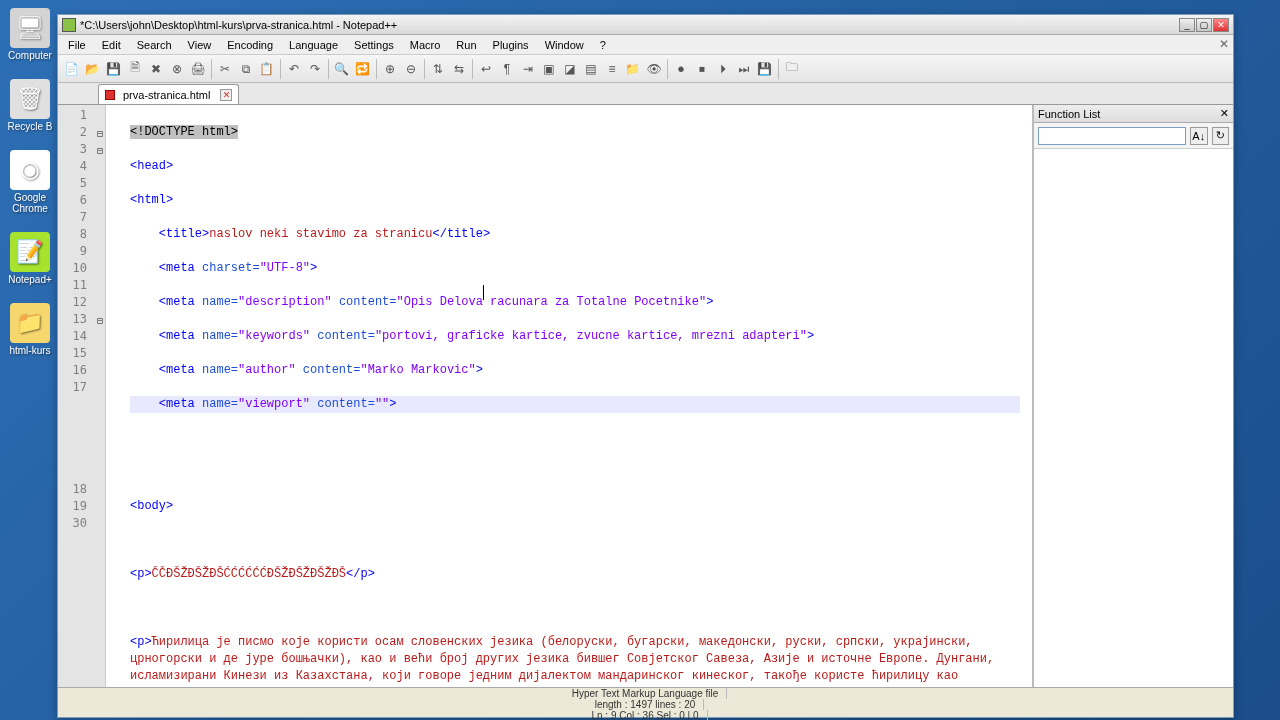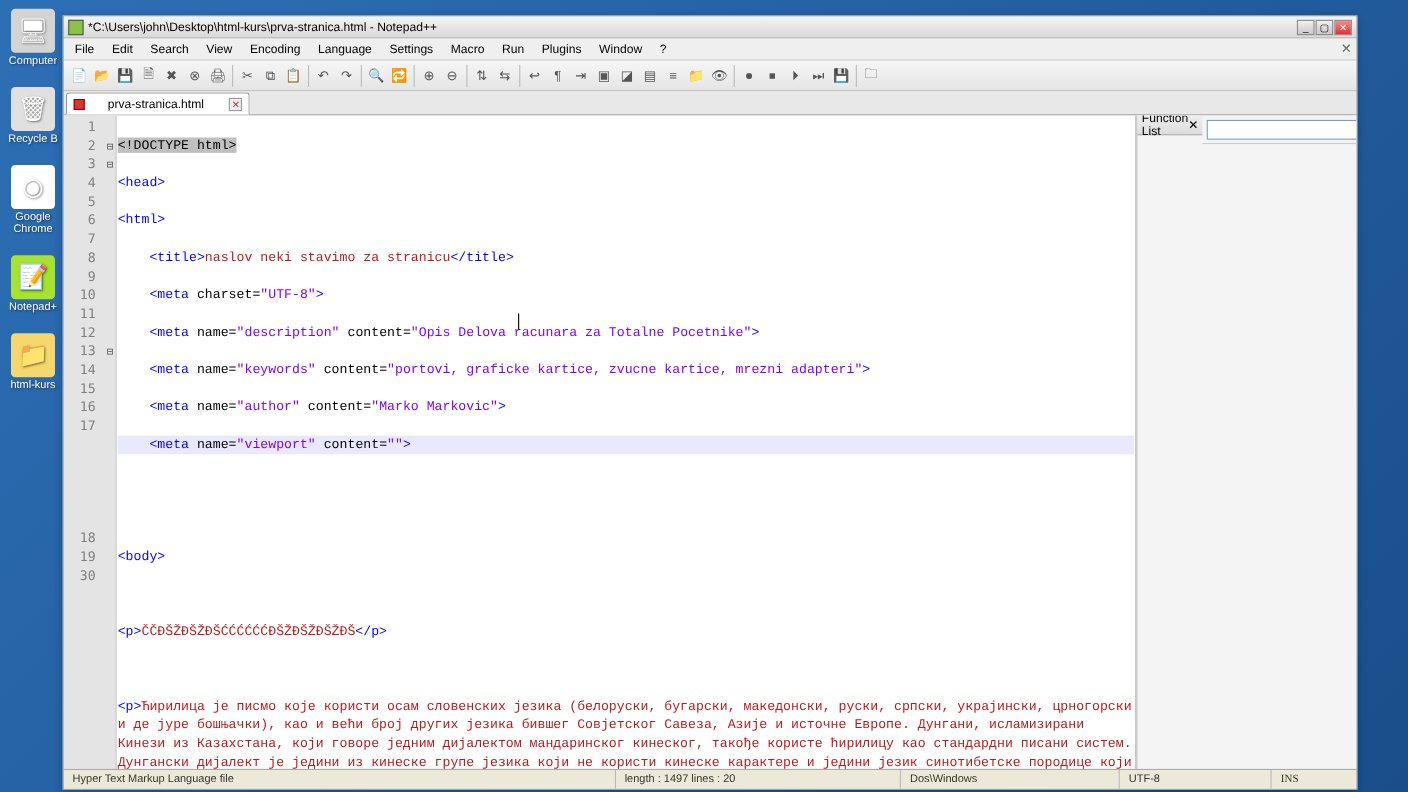--- a/index.html
+++ b/index.html
@@ -61,50 +61,50 @@
   height: 28px;
   background: linear-gradient(#f6f6f6,#e5e5e5);
   display:flex; align-items:center;
   padding: 0 4px; gap:1px;
   border-bottom:1px solid #bbb;
 }
 .tbtn { width:20px; height:20px; border:1px solid transparent; display:flex; align-items:center; justify-content:center; font-size:12px; color:#555; cursor:default; }
 .tsep { width:1px; height:20px; background:#bbb; margin:0 2px; }
 
 .tabbar { height:22px; background:#e8e8e8; display:flex; align-items:flex-end; padding:0 2px; border-bottom:1px solid #999; }
-.ftab { height:20px; background:#fff; border:1px solid #999; border-bottom:none; padding:2px 6px; display:flex; align-items:center; gap:21px; font-size:11px; border-radius:3px 3px 0 0; }
+.ftab { height:20px; background:#fff; border:1px solid #999; border-bottom:none; padding:2px 6px; display:flex; align-items:center; gap:8px; font-size:11px; border-radius:3px 3px 0 0;margin-left:38px; }
 .ftab .dot { width:10px; height:10px; background:#d33; border:1px solid #900; }
 .ftab .x { width:12px; height:12px; background:#eee; border:1px solid #999; text-align:center; line-height:10px; font-size:9px; color:#c33; margin-left:2px; }
 
 .workspace { flex:1; display:flex; background:#fff; overflow:hidden; }
 .editor-pane { flex:1; display:flex; border-right:1px solid #bbb; }
 .gutter { width:48px; background:#e4e4e4; border-right:1px solid #ccc; padding-top:2px; }
 .gutter .ln { height:17px; text-align:right; padding-right:18px; color:#808080; font:12px/17px Consolas,monospace; position:relative; }
 .gutter .ln.fold::before { content:"⊟"; position:absolute; right:2px; top:1px; font-size:10px; color:#555; }
-.code { flex:1; padding:2px 1px; font:12px/17px Consolas,"Courier New",monospace; white-space:pre; color:#000; position:relative; overflow:hidden; }
+.code { flex:1; padding:2px 12px; font:12px/17px Consolas,"Courier New",monospace; white-space:pre; color:#000; position:relative; overflow:hidden;margin-left:12px; }
 .code .row { height:17px; }
 .code .row.hl { background:#e8e8ff; }
 .tag { color:#0000ff; }
-.attr { color:#000000; }
+.attr { color:#1d4ed8; }
 .str { color:#8000ff; }
 .txt { color:#b91c1c; }
 .doct { color:#000; background:#c0c0c0; }
 .cursor { position:absolute; left:365px; top:180px; width:1px; height:15px; background:#000; }
 
-.side-panel { width:200px; background:#f4f4f4; border-left:1px solid #bbb; display:flex; flex-direction:row; }
+.side-panel { width:200px; background:#f4f4f4; border-left:1px solid #bbb; display:flex; flex-direction:column; }
 .sp-head { height:18px; background:linear-gradient(#eee,#ddd); border-bottom:1px solid #aaa; display:flex; align-items:center; padding:0 4px; font-size:11px; }
 .sp-head .x { margin-left:auto; cursor:default; }
 .sp-ctrl { height:26px; display:flex; align-items:center; padding:2px 4px; gap:4px; border-bottom:1px solid #ccc; }
 .sp-ctrl input { flex:1; height:18px; border:1px solid #7b9ebd; padding:0 2px; font-size:11px; }
 .sp-ctrl .ib { width:18px; height:18px; border:1px solid #999; background:#eee; display:flex; align-items:center; justify-content:center; font-size:11px; }
 .sp-body { flex:1; background:#fff; }
 
 .statusbar {
-  height:18px; background:#ece9d8; border-top:1px solid #aaa;
-  display:flex; align-items:center; font-size:10px; color:#333;
+  height:30px; background:#ece9d8; border-top:1px solid #aaa;
+  display:flex; align-items:center; font-size:10px; color:#333;flex-direction:column;
 }
 .statusbar > div { padding:0 8px; border-right:1px solid #bbb; height:100%; display:flex; align-items:center; }
 .statusbar > div:last-child { border:none; }
 .statusbar .s1 { flex:1.6; }
 .statusbar .s2 { flex:.8; }
 .statusbar .s3 { flex:1; }
 .statusbar .s4 { flex:.6; }
 .statusbar .s5 { flex:.4; }
 .statusbar .s6 { flex:.2;font-family:Liberation Serif, serif; }
 </style>
@@ -262,18 +262,19 @@
         <div class="ib">A↓</div>
         <div class="ib">↻</div>
       </div>
       <div class="sp-body"></div>
     </div>
   </div>
 
   <div class="statusbar">
     <div class="s1">Hyper Text Markup Language file</div>
     <div class="s2">length : 1497   lines : 20</div>
+    <div class="s3">Ln : 9   Col : 36   Sel : 0 | 0</div>
     <div class="s4">Dos\Windows</div>
     <div class="s5">UTF-8</div>
     <div class="s6">INS</div>
   </div>
 
 </div>
 
 </body></html>

